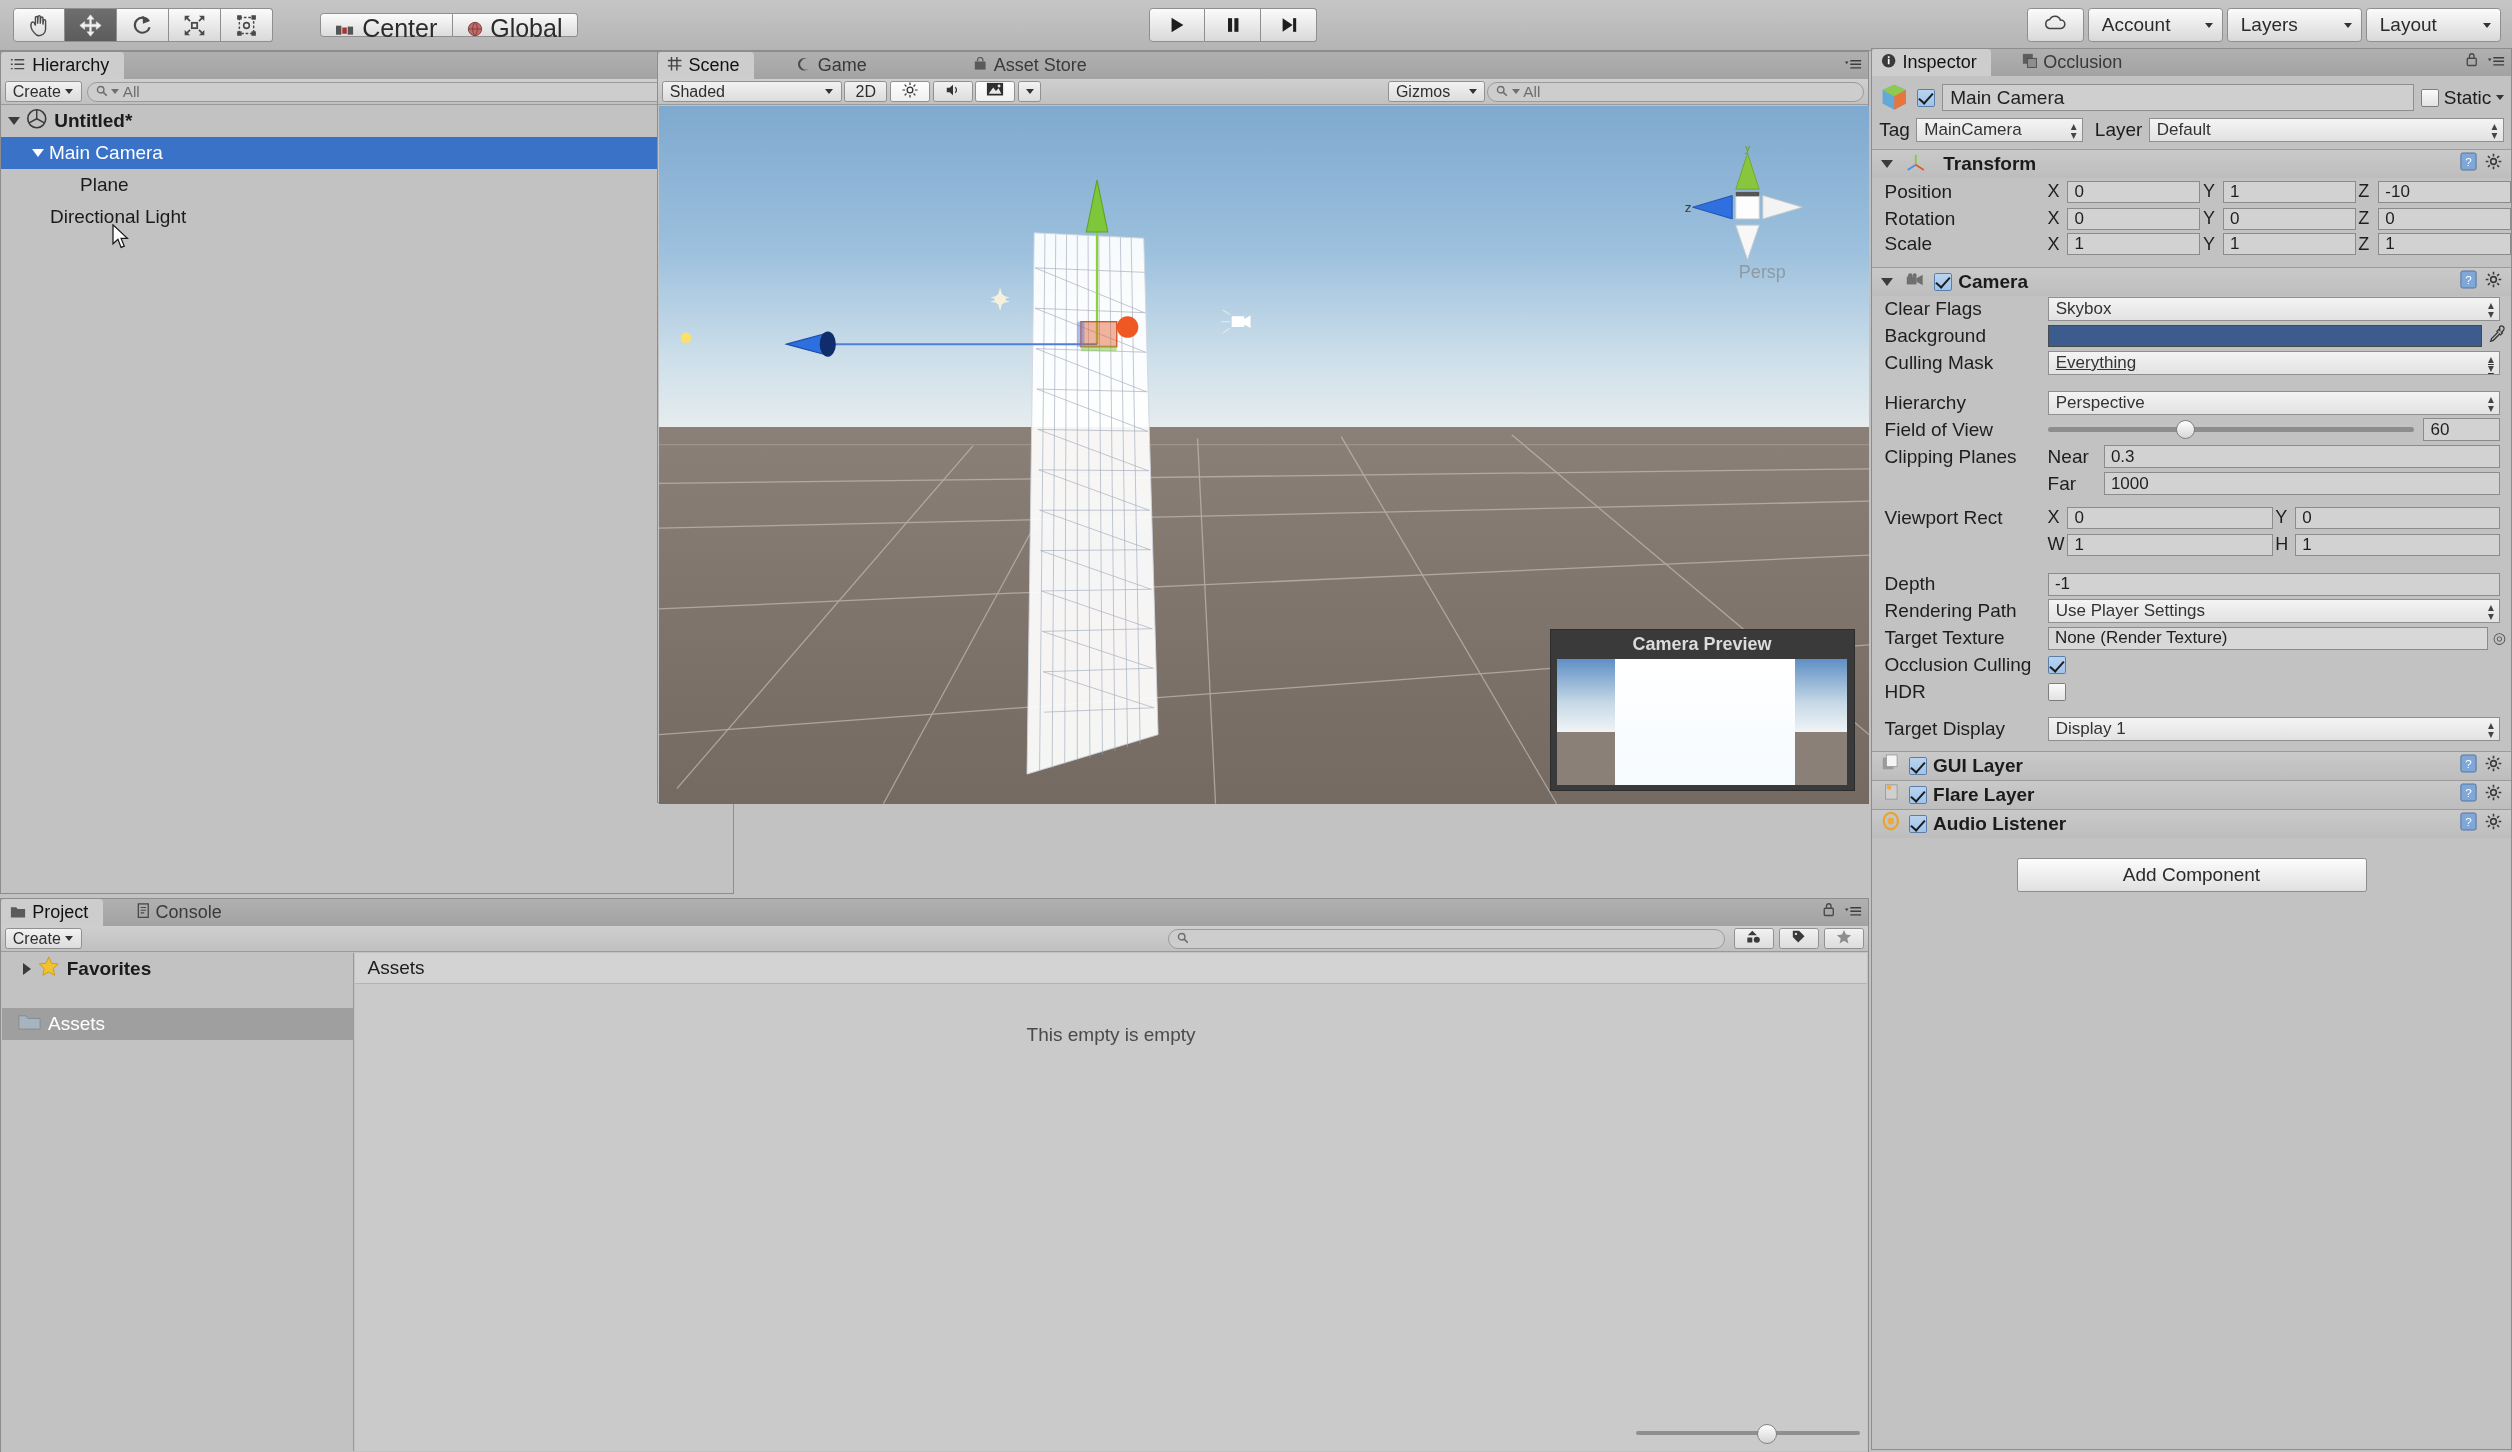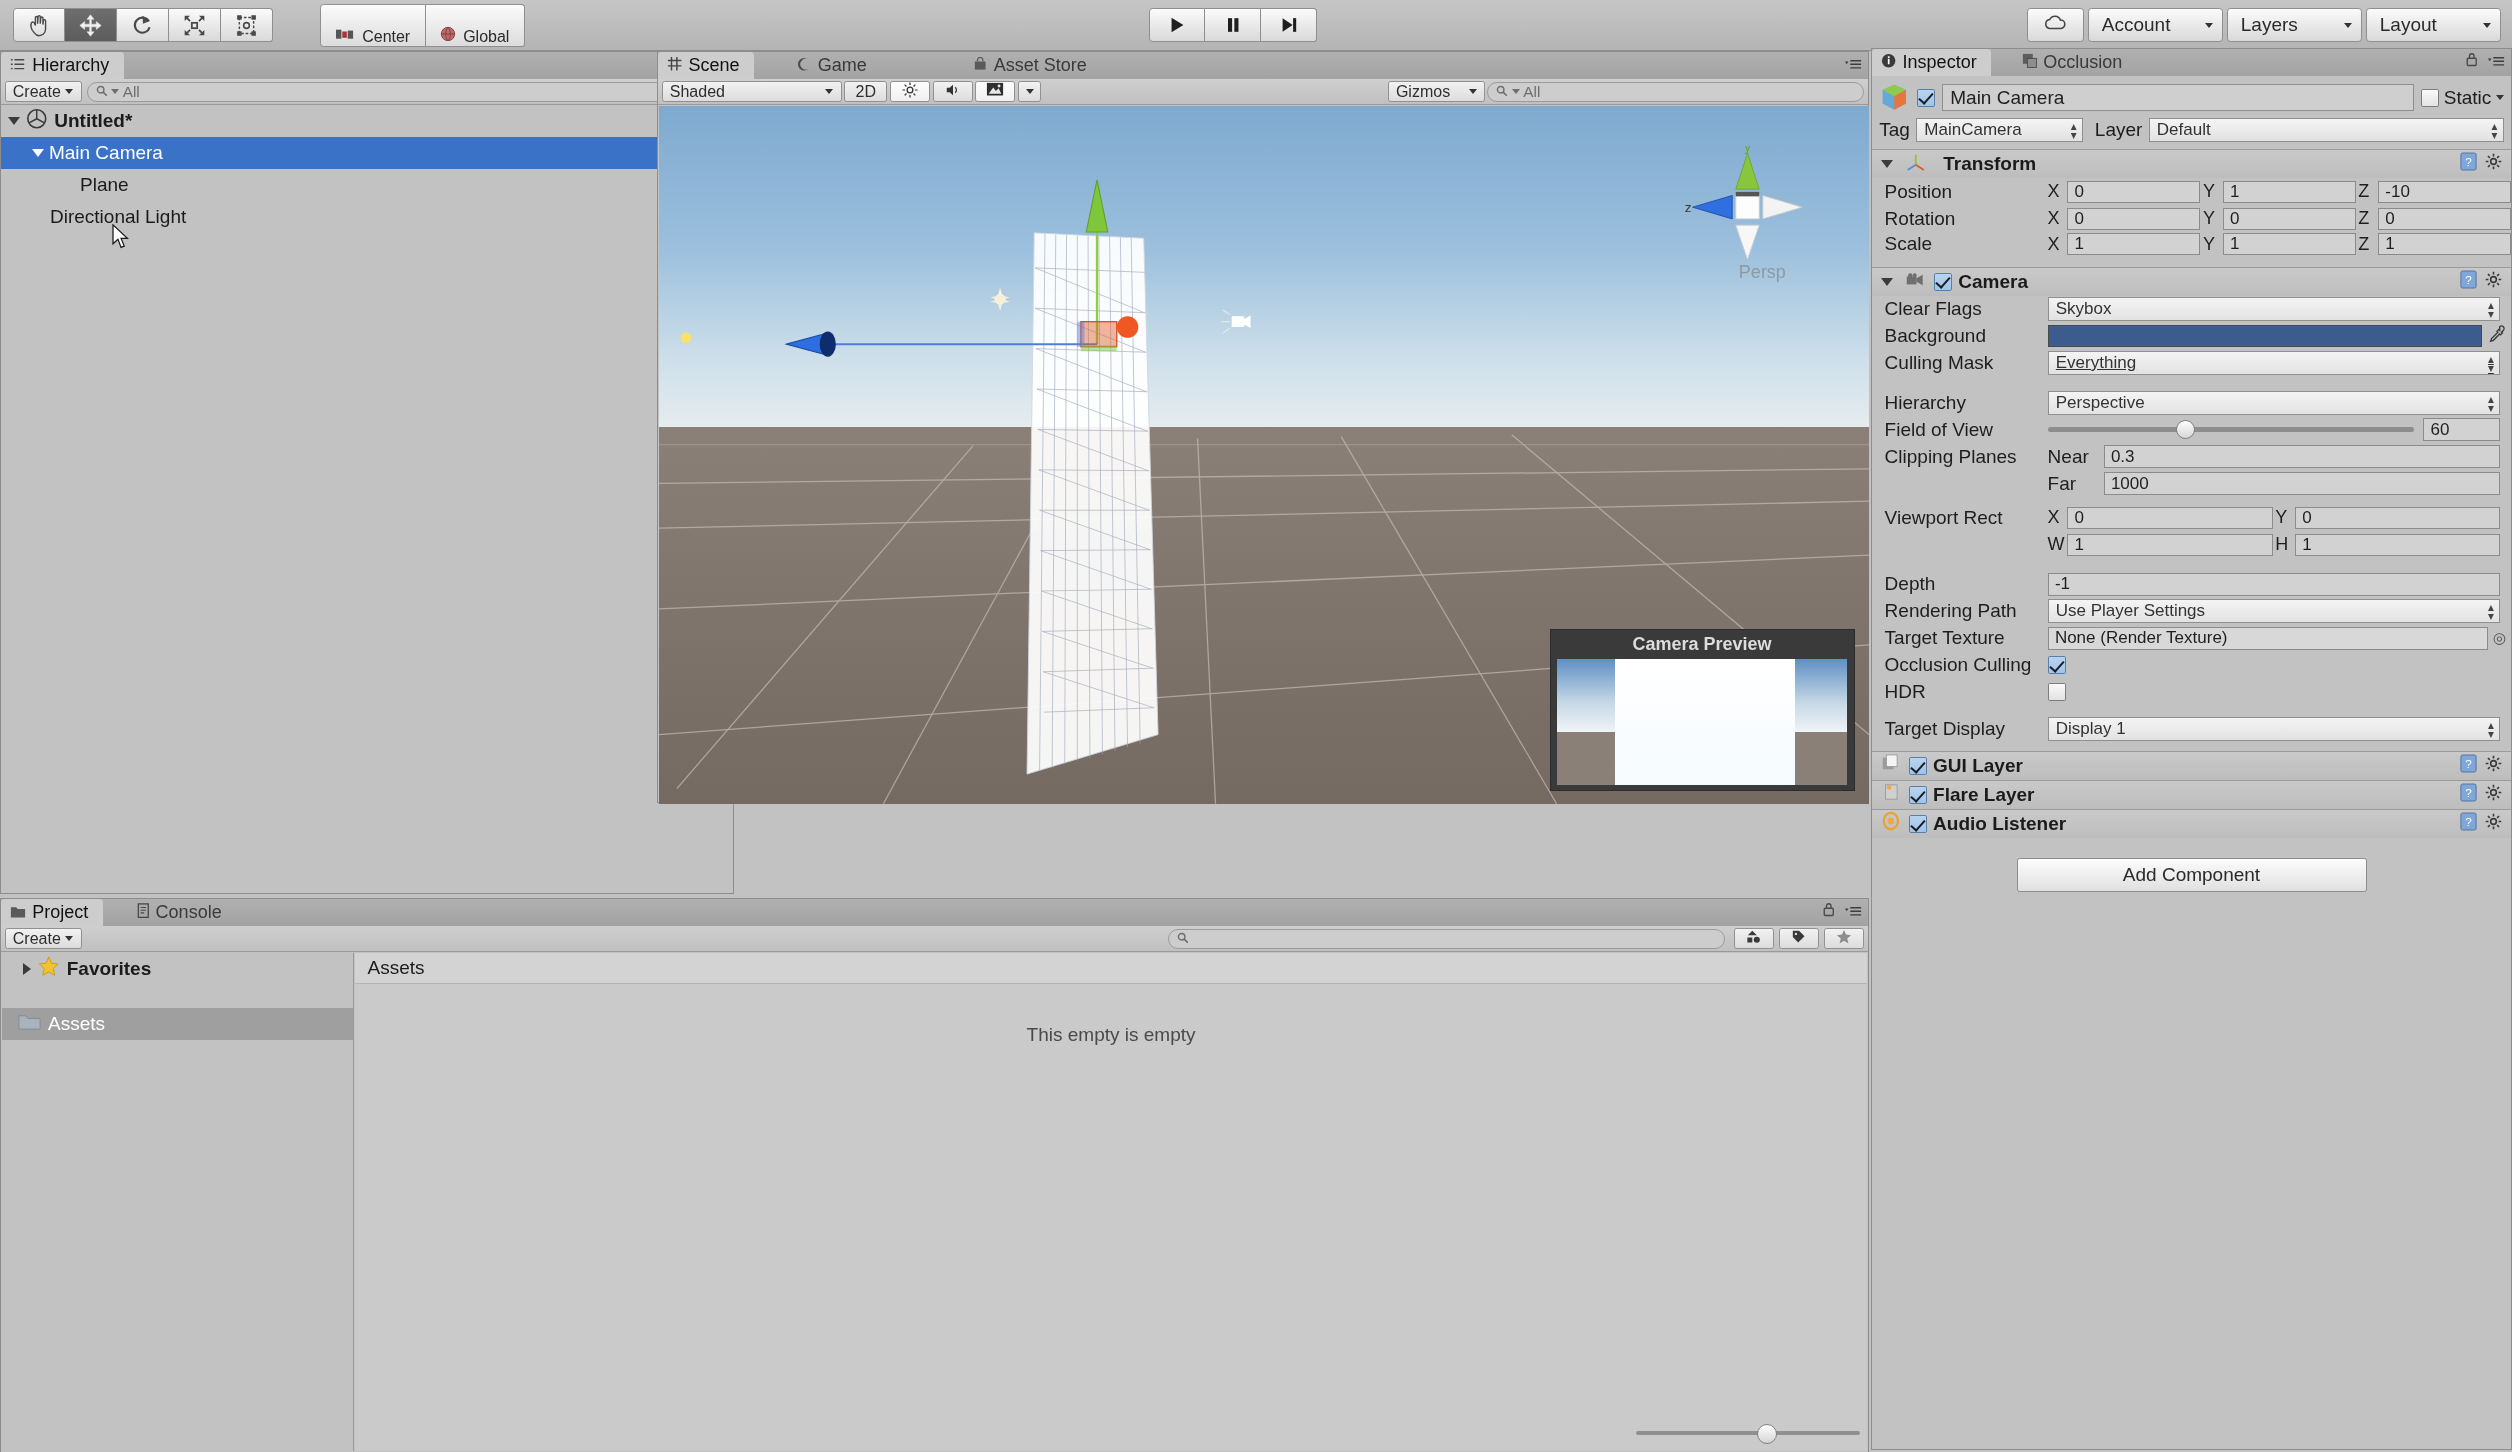--- a/index.html
+++ b/index.html
@@ -28,25 +28,25 @@
     display:flex; align-items:center; justify-content:center;
     cursor:default;
   }
   .tb-btn:first-child { border-left-width:0.9px; border-radius:3.6px 0 0 3.6px; }
   .tb-btn:last-child { border-radius:0 3.6px 3.6px 0; }
   .tb-btn.on { background:linear-gradient(#6e6e6e,#5c5c5c); }
   .tb-btn svg { display:block; }
 
   .pivot-group { display:flex; margin-left:47px; }
   .pivot-btn {
-    height:43px; padding:0 14.4px;
+    height:24px; padding:0 14.4px;
     background:linear-gradient(#fbfbfb,#dcdcdc);
     border:0.9px solid #8f8f8f; border-left-width:0;
-    display:flex; align-items:flex-end; gap:7.2px;
-    font-size:16px; color:#2b2b2b; cursor:default;
+    display:flex; align-items:flex-start; gap:7.2px;
+    font-size:25px; color:#2b2b2b; cursor:default;
   }
   .pivot-btn:first-child { border-left-width:0.9px; border-radius:3.6px 0 0 3.6px; }
   .pivot-btn:last-child { border-radius:0 3.6px 3.6px 0; }
 
   .play-group { position:absolute; left:1149px; top:8px; display:flex; }
   .play-btn {
     width:56px; height:34px;
     background:linear-gradient(#fbfbfb,#d9d9d9);
     border:0.9px solid #8f8f8f; border-left-width:0;
     display:flex; align-items:center; justify-content:center; cursor:default;

